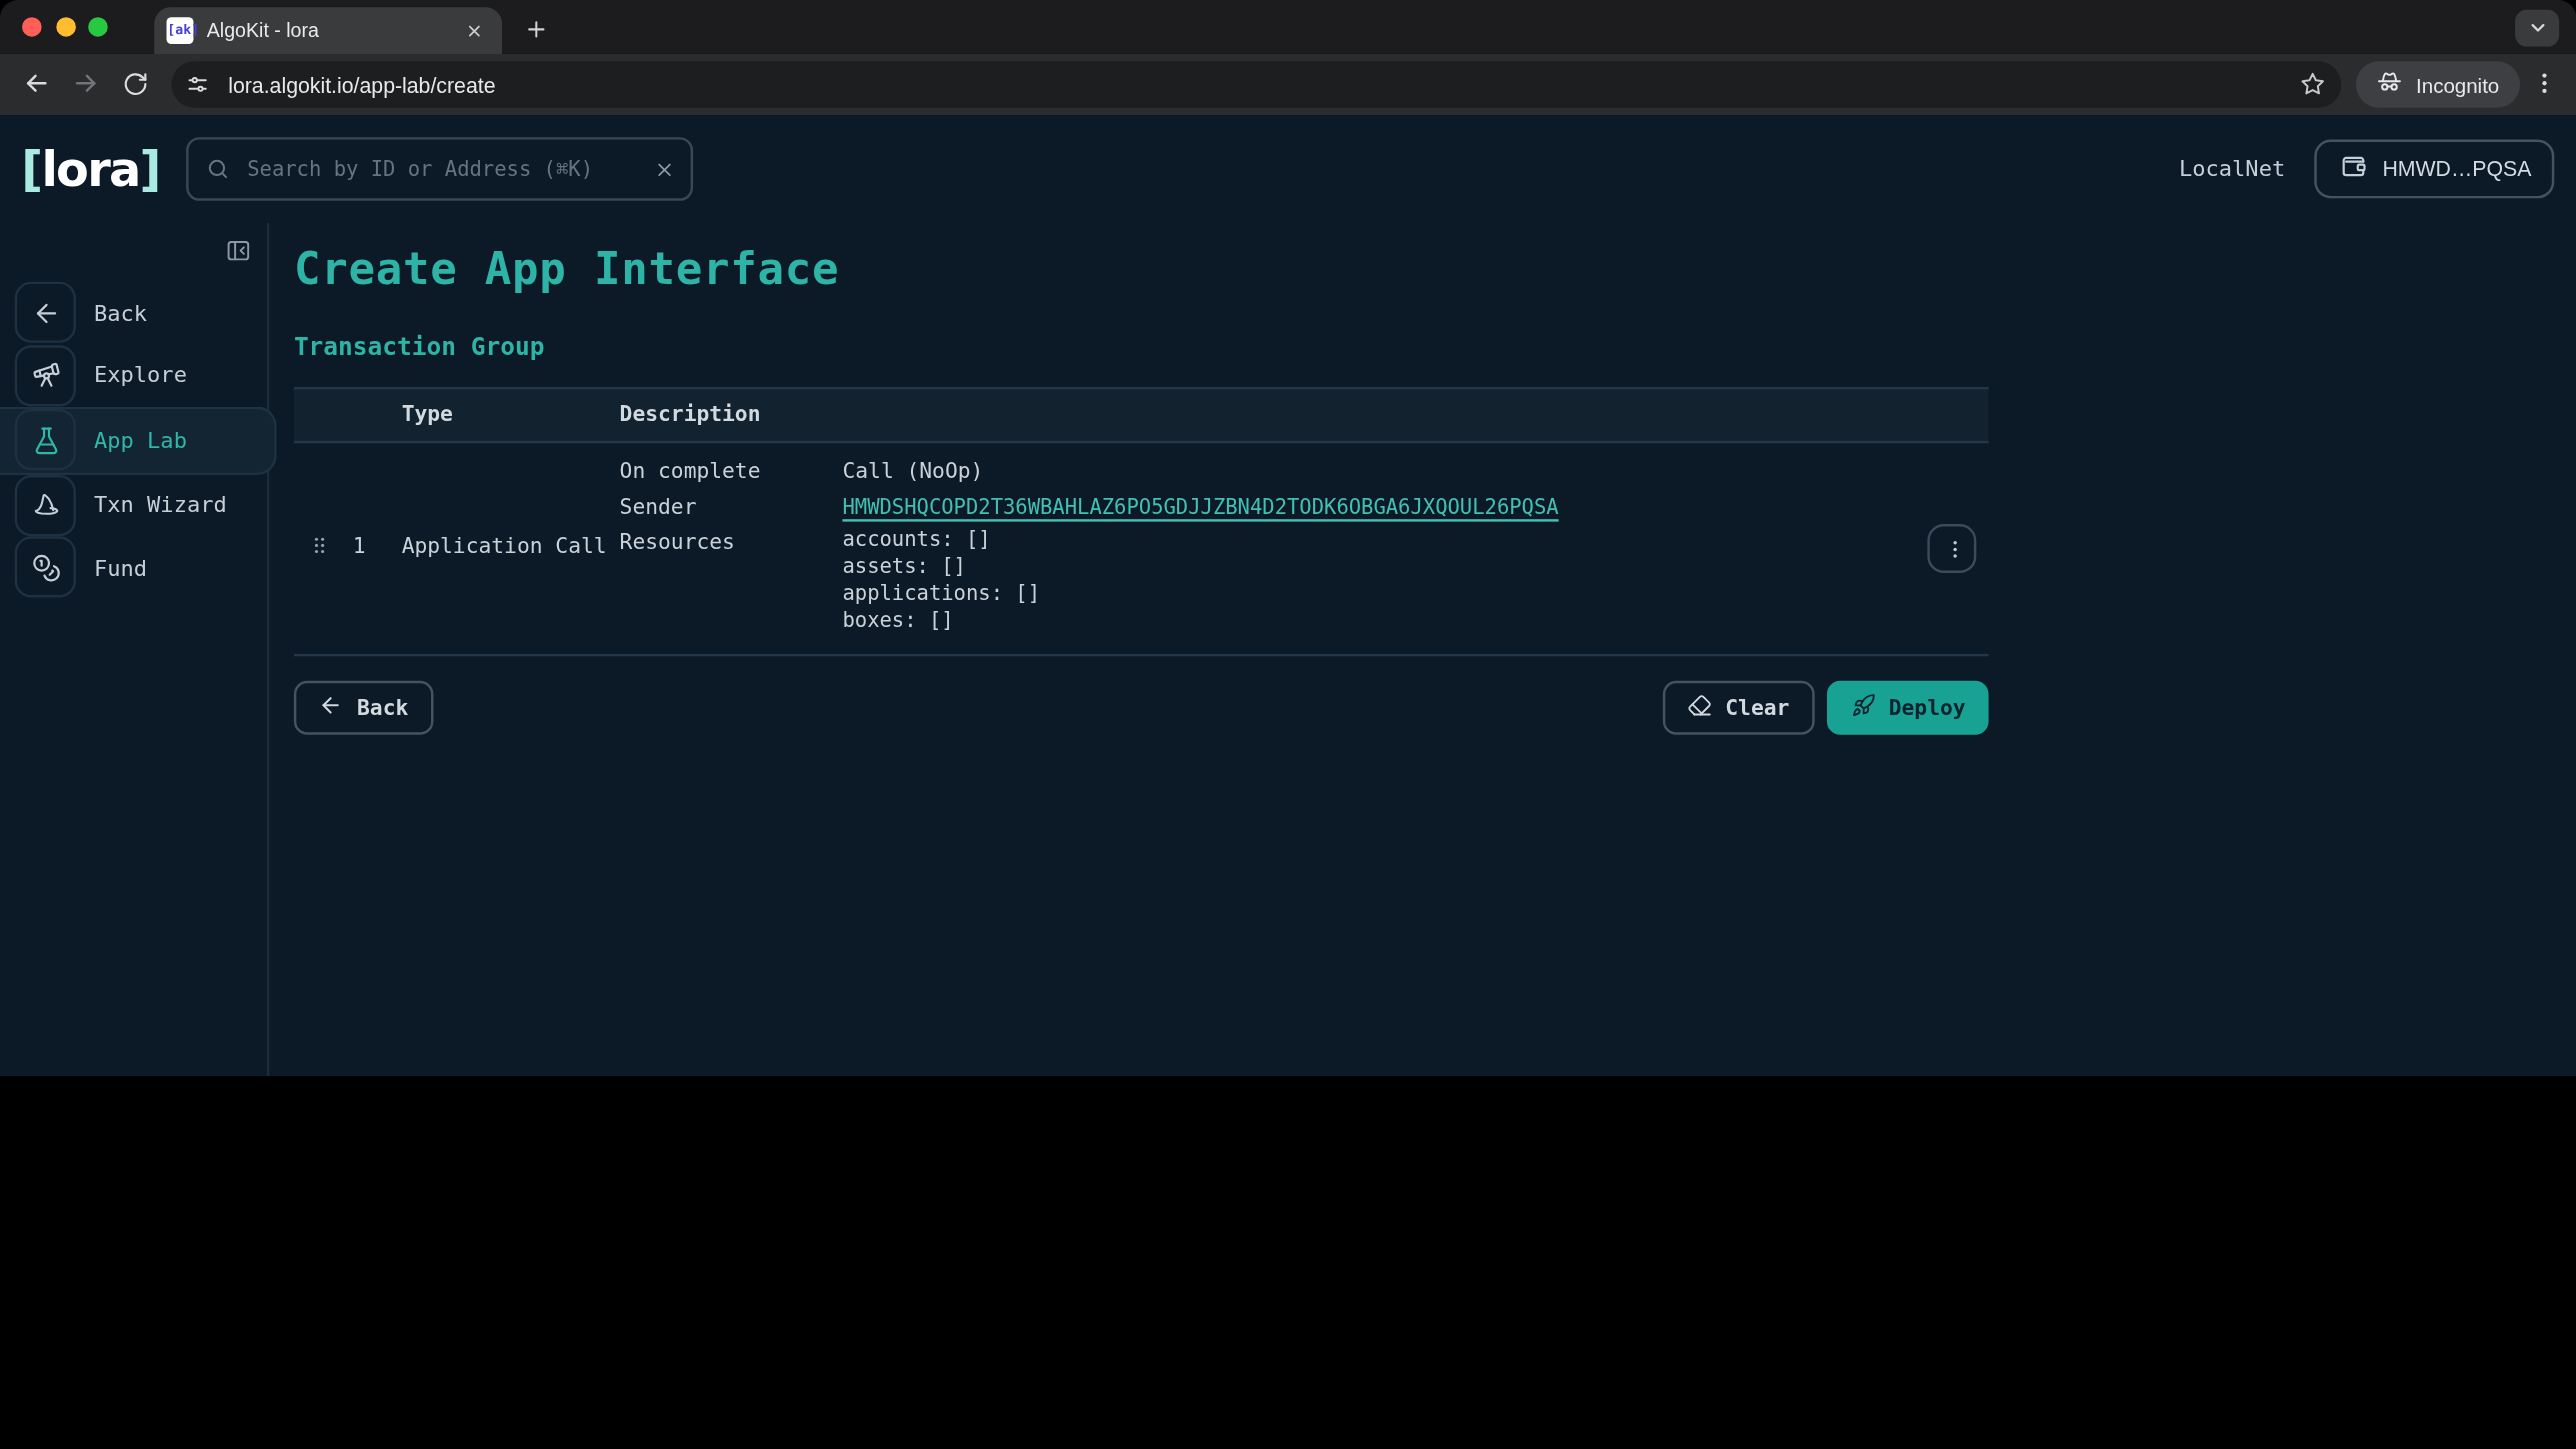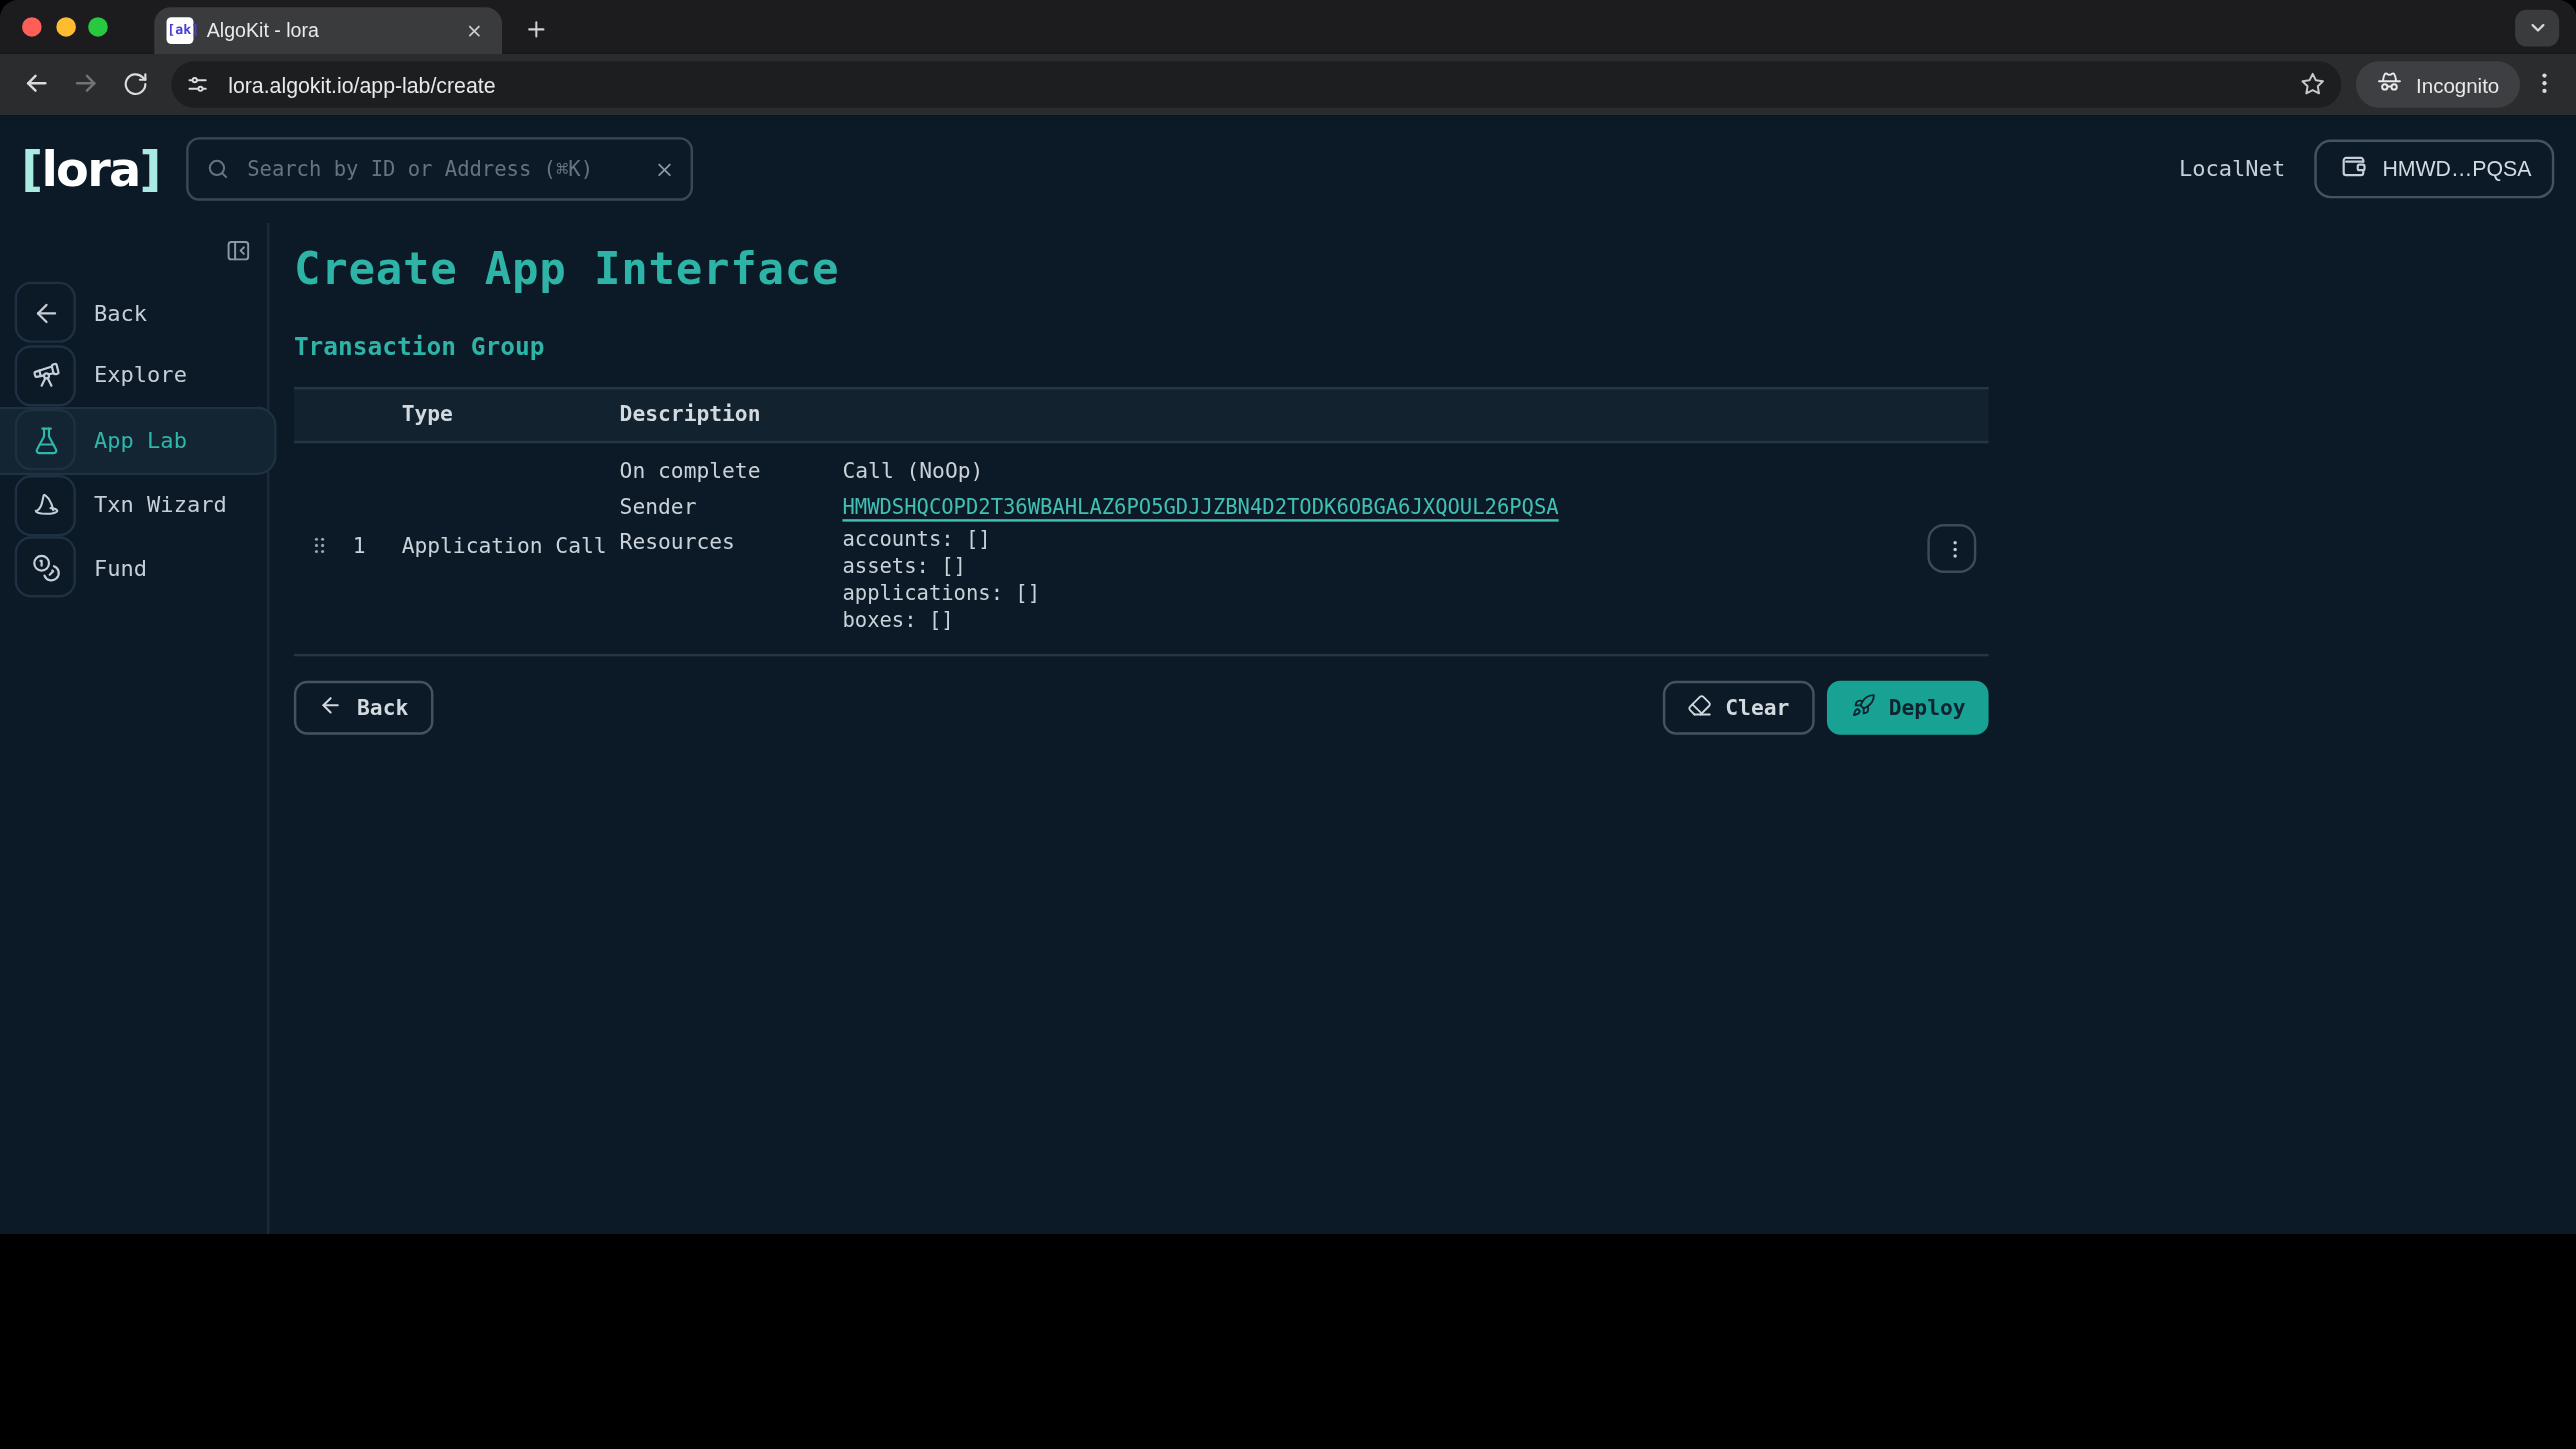--- a/index.html
+++ b/index.html
@@ -1,16 +1,16 @@
 <!DOCTYPE html>
 <html style="font-size:10.7px"><head>
 <meta charset="utf-8">
 <style>
   html,body{margin:0;padding:0;background:#000;}
-  .viewport{width:2576px;height:1234px;overflow:hidden;position:relative;}
+  .viewport{width:2576px;height:1076px;overflow:hidden;position:relative;}
   .screen{width:1052px;height:592px;transform:scale(2.44898);transform-origin:0 0;}
   .browser{width:100%;height:100%;display:flex;flex-direction:column;border-radius:7.4px 7.4px 0 0;overflow:hidden;font-family:"Liberation Sans",sans-serif;}
 
   
   .tabstrip{height:22px;background:#1c1c1e;display:flex;align-items:flex-end;position:relative;flex:0 0 auto;}
   .traffic{display:flex;gap:5.4px;align-items:center;height:22px;padding:0 9.4px 0 9.4px;}
   .light{width:8px;height:8px;border-radius:50%;}
   .light.red{background:#ff5f57;} .light.yellow{background:#febc2e;} .light.green{background:#28c840;}
   .tab{height:19.5px;width:131px;background:#3a3b3d;border-radius:6.7px 6.7px 0 0;display:flex;align-items:center;padding:0 5.4px;gap:5.4px;margin-left:9.4px;}
   .favicon{width:10.7px;height:10.7px;border-radius:2px;background:#fff;color:#4740d4;font-size:5.4px;font-weight:bold;display:grid;place-items:center;font-family:"DejaVu Sans Mono",monospace;flex:0 0 auto;}

